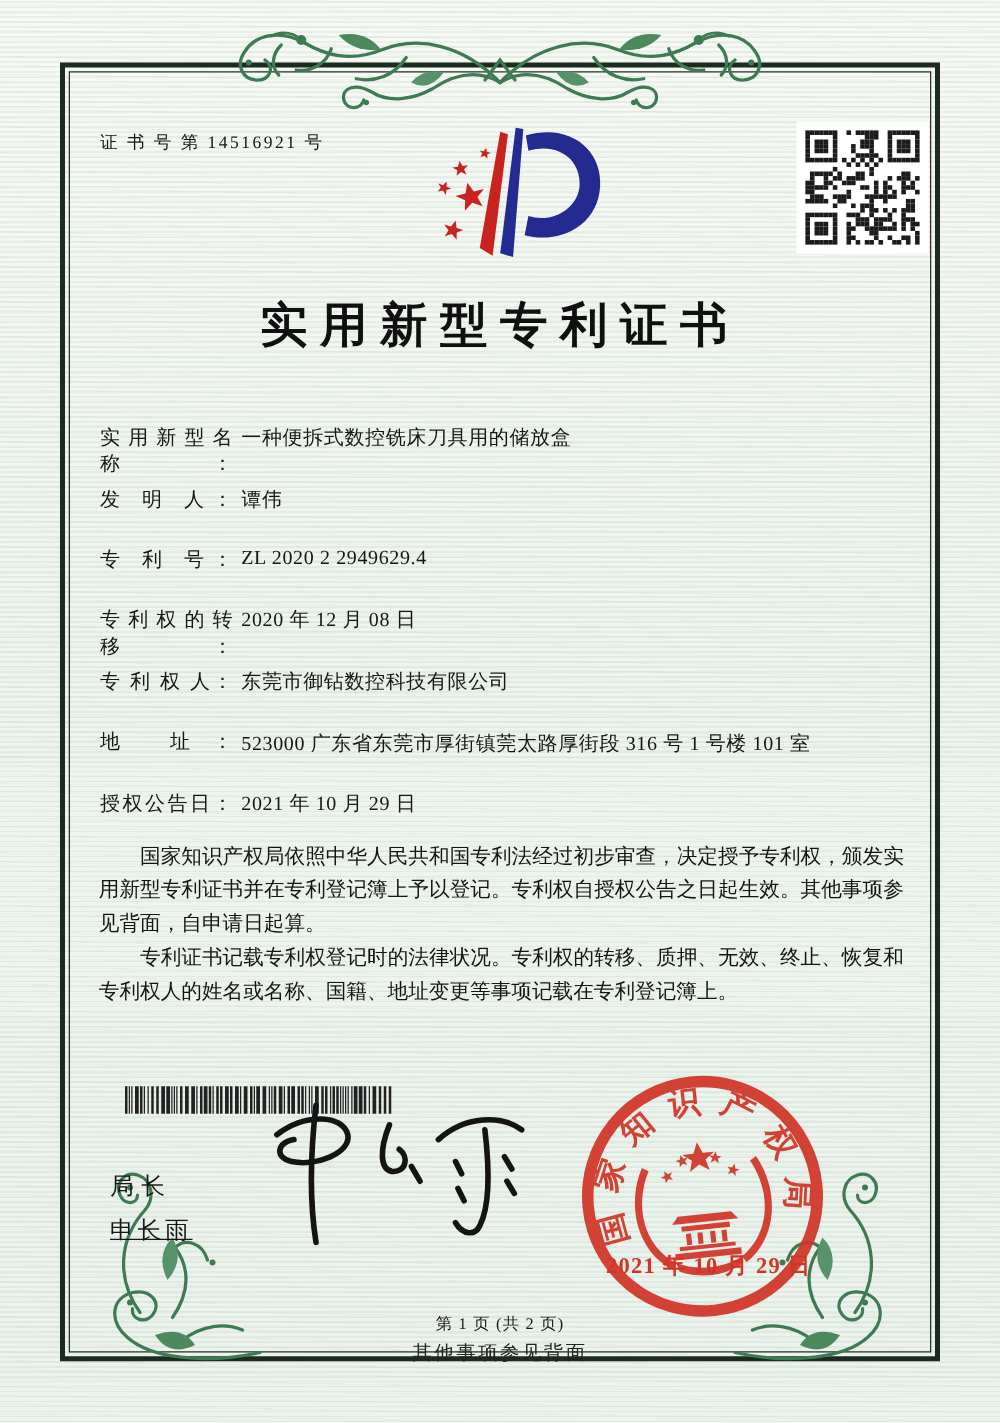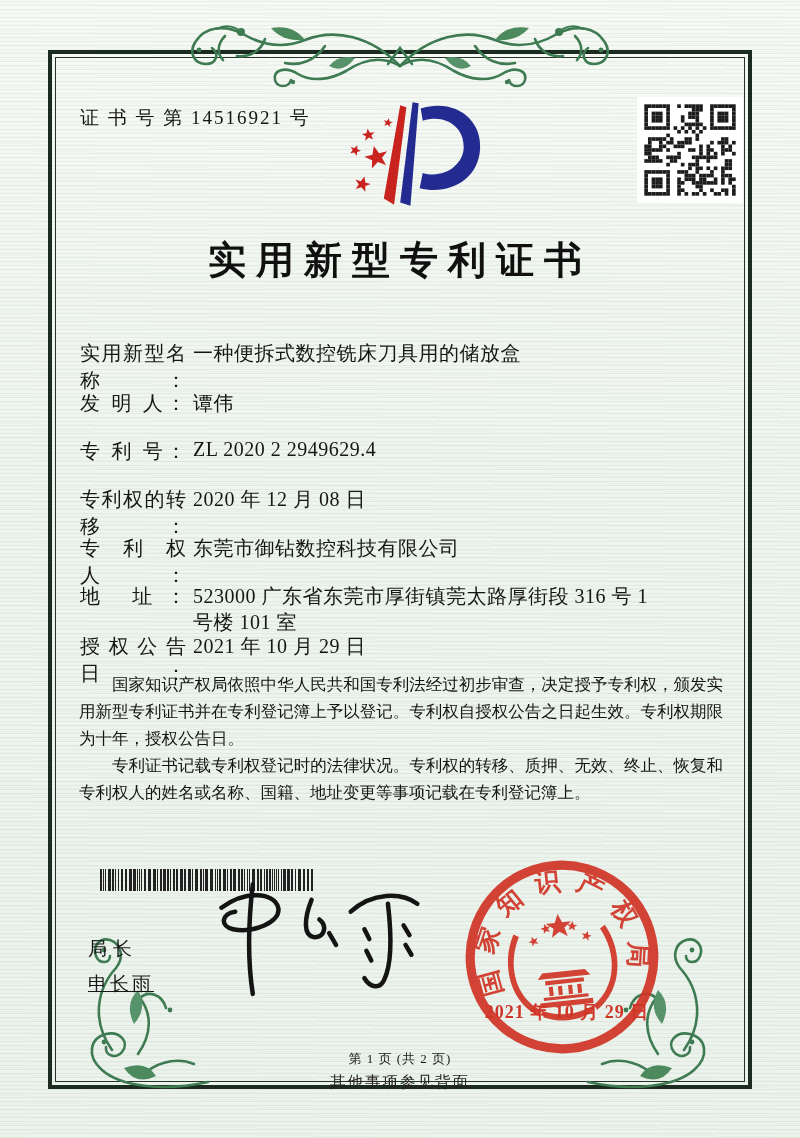--- a/index.html
+++ b/index.html
@@ -10,25 +10,25 @@
       repeating-linear-gradient(0deg, rgba(110,155,125,0.10) 0 1px, rgba(255,255,255,0) 1px 4px),
       repeating-linear-gradient(1deg, rgba(120,165,135,0.06) 0 1px, rgba(255,255,255,0) 1px 7px),
       linear-gradient(180deg,#f7f9f5 0%,#eef4ee 45%,#ecf2ec 100%);
     color:#1d1d1d;
   }
   .abs{position:absolute;}
   
   .frame{position:absolute;left:48px;top:50px;width:696px;height:1031px;border:4px solid #1c2b20;}
   .frame-inner{position:absolute;inset:3px;border:1px solid #24342a;}
   
-  .cert-no{left:80px;top:105px;font-size:19px;letter-spacing:2px;color:#141414;}
+  .cert-no{left:80px;top:105px;font-size:14px;letter-spacing:2px;color:#141414;}
   
   .title{left:0;right:0;top:235px;text-align:center;font-size:38px;font-weight:bold;letter-spacing:10px;color:#101010;}
   
-  .row{position:absolute;left:80px;width:648px;font-size:20px;color:#161616;}
+  .row{position:absolute;left:80px;width:648px;font-size:16px;color:#161616;}
   .label{display:inline-block;width:106px;text-align:justify;text-align-last:justify;vertical-align:top;}
   .value{display:inline-block;vertical-align:top;margin-left:7px;max-width:480px;letter-spacing:0.5px;}
   .value-address{width:458px;line-height:26px;}
   .pair2{position:absolute;left:330px;top:0;}
   
   .paras{left:79px;top:671px;width:644px;font-size:16.5px;line-height:27px;text-align:justify;color:#141414;}
   .paras p{margin:0;text-indent:2em;}
   
   .signer-role{left:88px;top:936px;font-size:19px;letter-spacing:6px;color:#161616;}
   .signer-name{left:88px;top:971px;font-size:19px;letter-spacing:3px;color:#161616;text-decoration:underline;}
@@ -410,21 +410,21 @@
   <span class="label">专 利 权 人：</span><span class="value">东莞市御钻数控科技有限公司</span>
 </div>
 <div class="row" style="top:583px;">
   <span class="label">地 址：</span><span class="value value-address">523000 广东省东莞市厚街镇莞太路厚街段 316 号 1 号楼 101 室</span>
 </div>
 <div class="row" style="top:633px;">
   <span class="label">授权公告日：</span><span class="value">2021 年 10 月 29 日</span>
 </div>
 
 <div class="abs paras">
-  <p>国家知识产权局依照中华人民共和国专利法经过初步审查，决定授予专利权，颁发实用新型专利证书并在专利登记簿上予以登记。专利权自授权公告之日起生效。专利权期限为十年，授权公告日。</p>
+  <p>国家知识产权局依照中华人民共和国专利法经过初步审查，决定授予专利权，颁发实用新型专利证书并在专利登记簿上予以登记。专利权自授权公告之日起生效。其他事项参见背面，自申请日起算。</p>
   <p>专利证书记载专利权登记时的法律状况。专利权的转移、质押、无效、终止、恢复和专利权人的姓名或名称、国籍、地址变更等事项记载在专利登记簿上。</p>
 </div>
 
 <svg class="abs" id="barcode" style="left:98px;top:867px;" width="218" height="27" viewBox="0 0 218 27">
     <rect x="2" y="2" width="2" height="22" fill="#222"></rect>
     <rect x="5" y="2" width="1" height="22" fill="#222"></rect>
     <rect x="7" y="2" width="1" height="22" fill="#222"></rect>
     <rect x="10" y="2" width="3" height="22" fill="#222"></rect>
     <rect x="14" y="2" width="2" height="22" fill="#222"></rect>
     <rect x="17" y="2" width="1" height="22" fill="#222"></rect>

